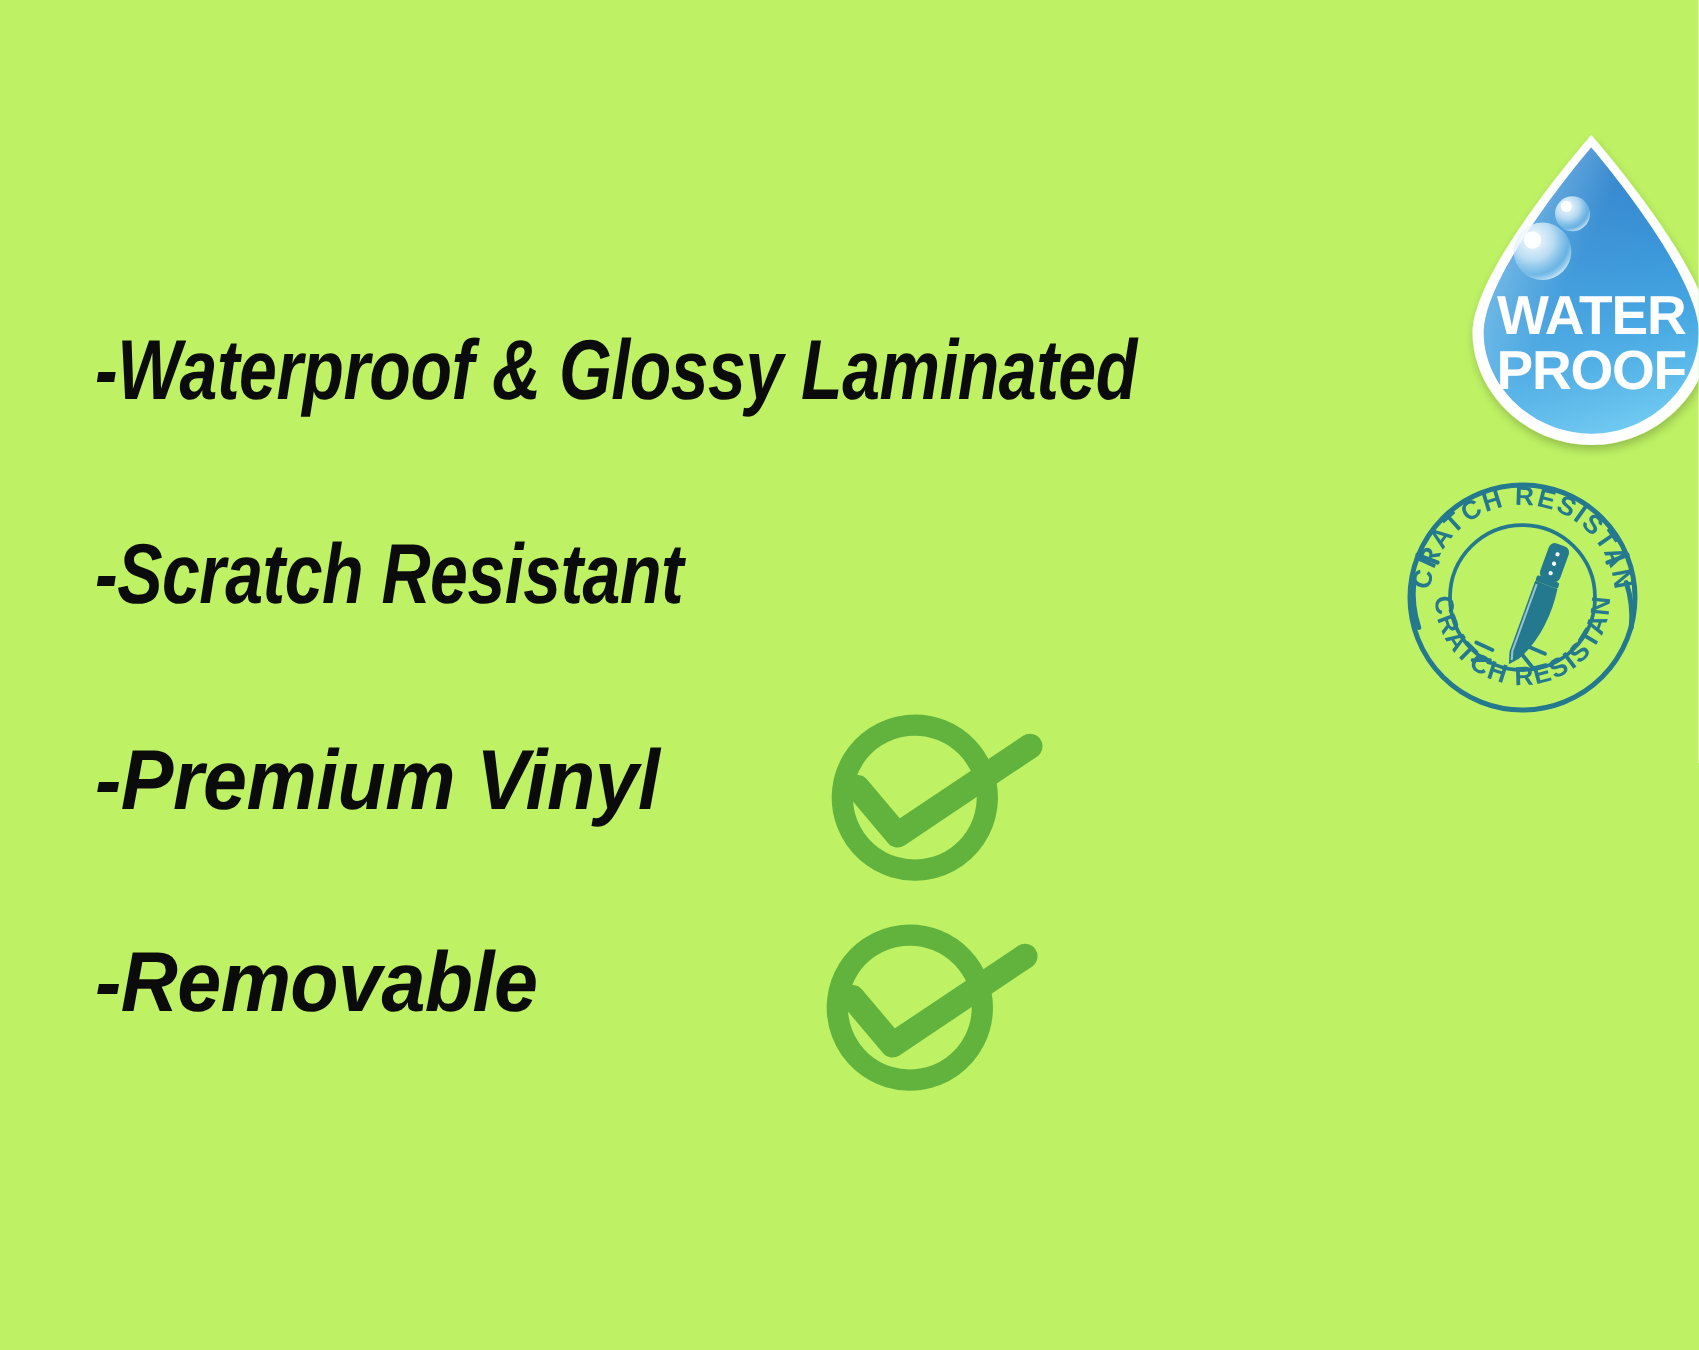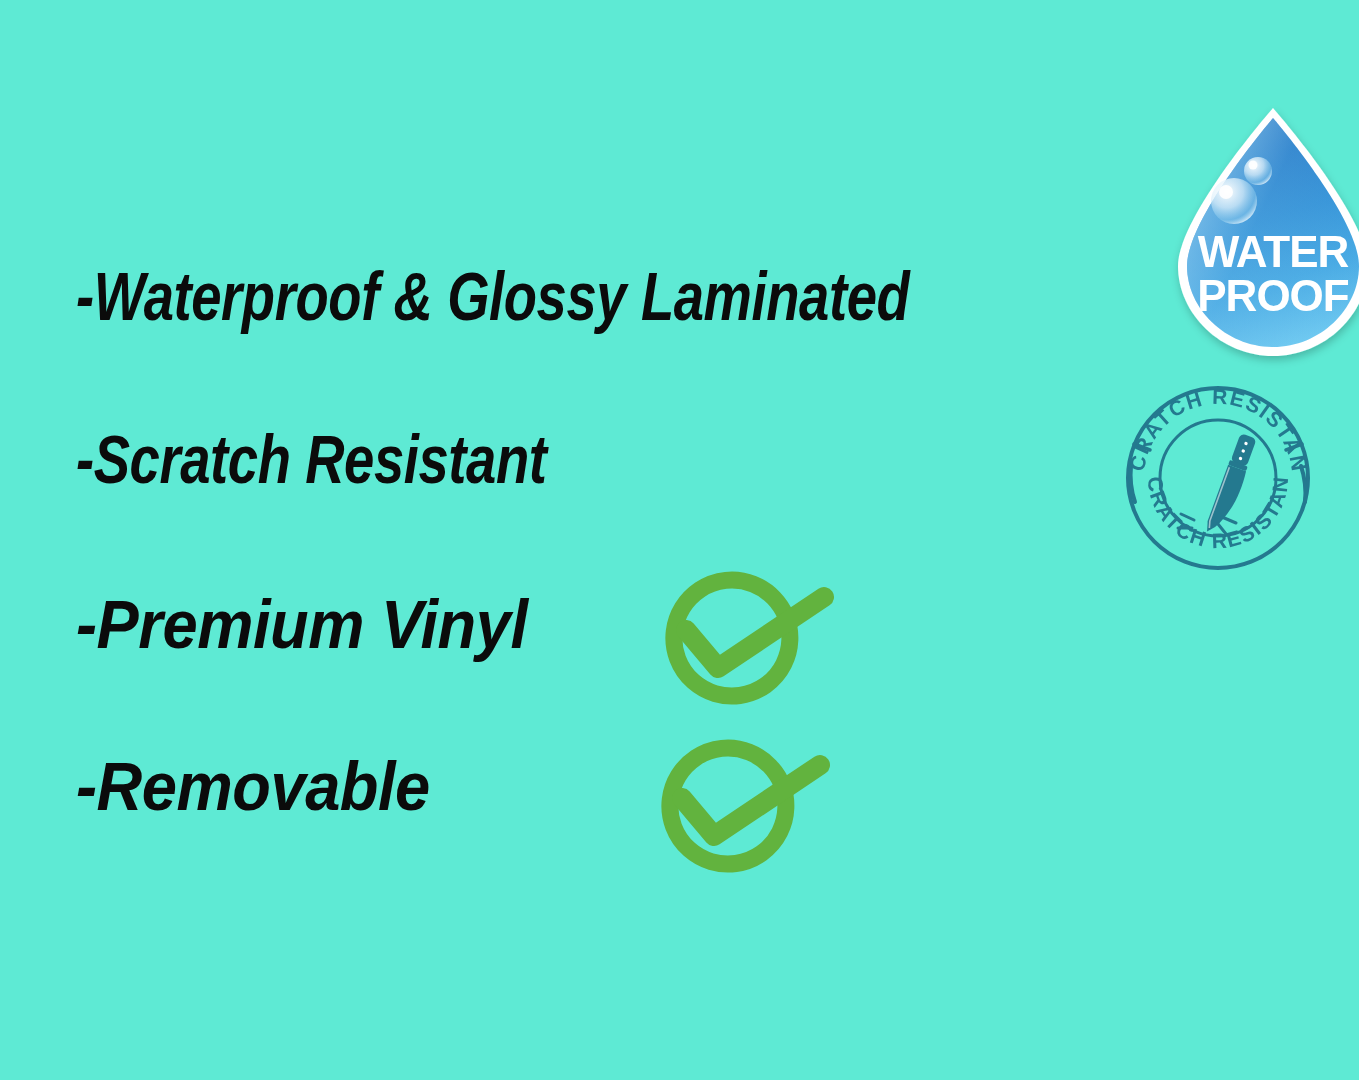--- a/index.html
+++ b/index.html
@@ -71,21 +71,21 @@
     top: 382px;
     width: 192px;
     height: 192px;
   }
 
   svg { display: block; overflow: visible; }
 </style>
 </head>
 <body>
 
-<div id="canvas" style="background: #5eead4;">
+<div id="canvas" style="background: #bef264;">
 
   <div class="feature-line narrow" id="line-0" style="color: rgb(11, 11, 11);">-Waterproof &amp; Glossy Laminated</div>
 
   <div class="feature-line narrow" id="line-1" style="color: rgb(11, 11, 11);">-Scratch Resistant</div>
 
   <div class="feature-line wide" id="line-2" style="color: rgb(11, 11, 11);">-Premium Vinyl</div>
 
   <div class="feature-line wide" id="line-3" style="color: rgb(11, 11, 11);">-Removable</div>
 
   <div class="check-badge" id="check-0">

